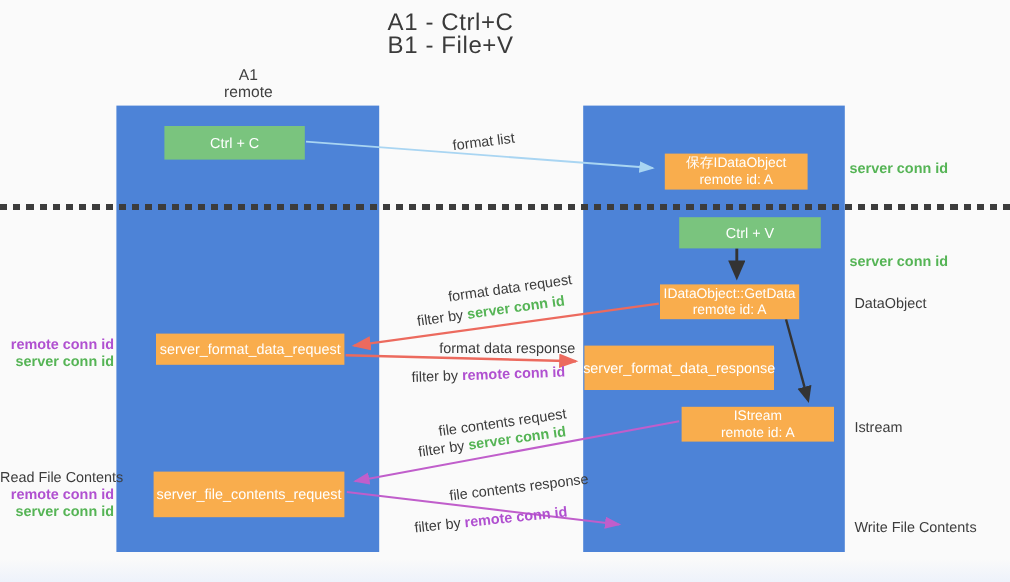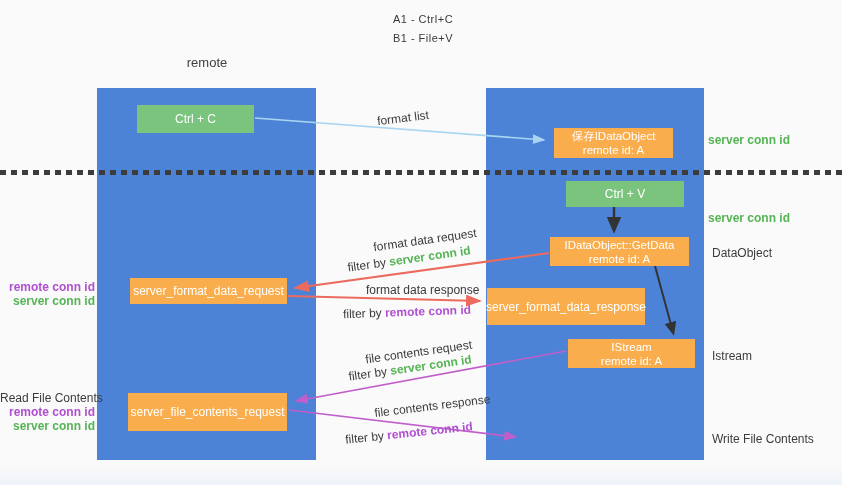--- a/index.html
+++ b/index.html
@@ -12,21 +12,21 @@
     position: relative;
     width: 842px; height: 485px;
     background: linear-gradient(180deg, #fafafa 0%, #fafafa 96%, #eef2fb 100%);
     overflow: hidden;
     color: #3c3c3c;
   }
   .abs { position: absolute; }
   
   .title {
     left: 323px; top: 10px; width: 200px;
-    text-align: center; font-size: 11px; line-height: 19px; color: #3a3a3a;
+    font-size: 20px; line-height: 19px; color: #3a3a3a;
     letter-spacing: 0.5px;
   }
   
   .lane-header {
     width: 140px; text-align: center;
     font-size: 13px; line-height: 14px; color: #3f3f3f;
   }
   
   .lane { background: #4d83d7; top: 88px; height: 372px; }
   .lane.left  { left: 97px;  width: 219px; }
@@ -62,20 +62,21 @@
 <body>
 
 <div id="stage">
 
   <div class="abs title">
     <div>A1 - Ctrl+C</div>
     <div>B1 - File+V</div>
   </div>
 
   <div class="abs lane-header" style="left:137px; top:56px;">
+    <div>A1</div>
     <div>remote</div>
   </div>
 
   <div class="abs lane left"></div>
   <div class="abs lane right"></div>
 
   <div class="abs divider"></div>
 
   <svg class="arrows" width="842" height="485" viewBox="0 0 842 485">
     <defs>
@@ -111,21 +112,21 @@
     <span>server_file_contents_request</span>
   </div>
 
   <div class="abs node orange" style="left:554px; top:128px; width:119px; height:30px;">
     <span class="l2">保存IDataObject</span>
     <span class="l2">remote id: A</span>
   </div>
   <div class="abs node green" style="left:566px; top:181px; width:118px; height:26px;">
     <span>Ctrl + V</span>
   </div>
-  <div class="abs node orange" style="left:550px; top:237px; width:139px; height:29px;">
+  <div class="abs node orange" style="left:550px; top:237px; width:116px; height:29px;">
     <span class="l2">IDataObject::GetData</span>
     <span class="l2">remote id: A</span>
   </div>
   <div class="abs node orange" style="left:487px; top:288px; width:158px; height:37px;">
     <span>server_format_data_response</span>
   </div>
   <div class="abs node orange" style="left:568px; top:339px; width:127px; height:29px;">
     <span class="l2">IStream</span>
     <span class="l2">remote id: A</span>
   </div>

